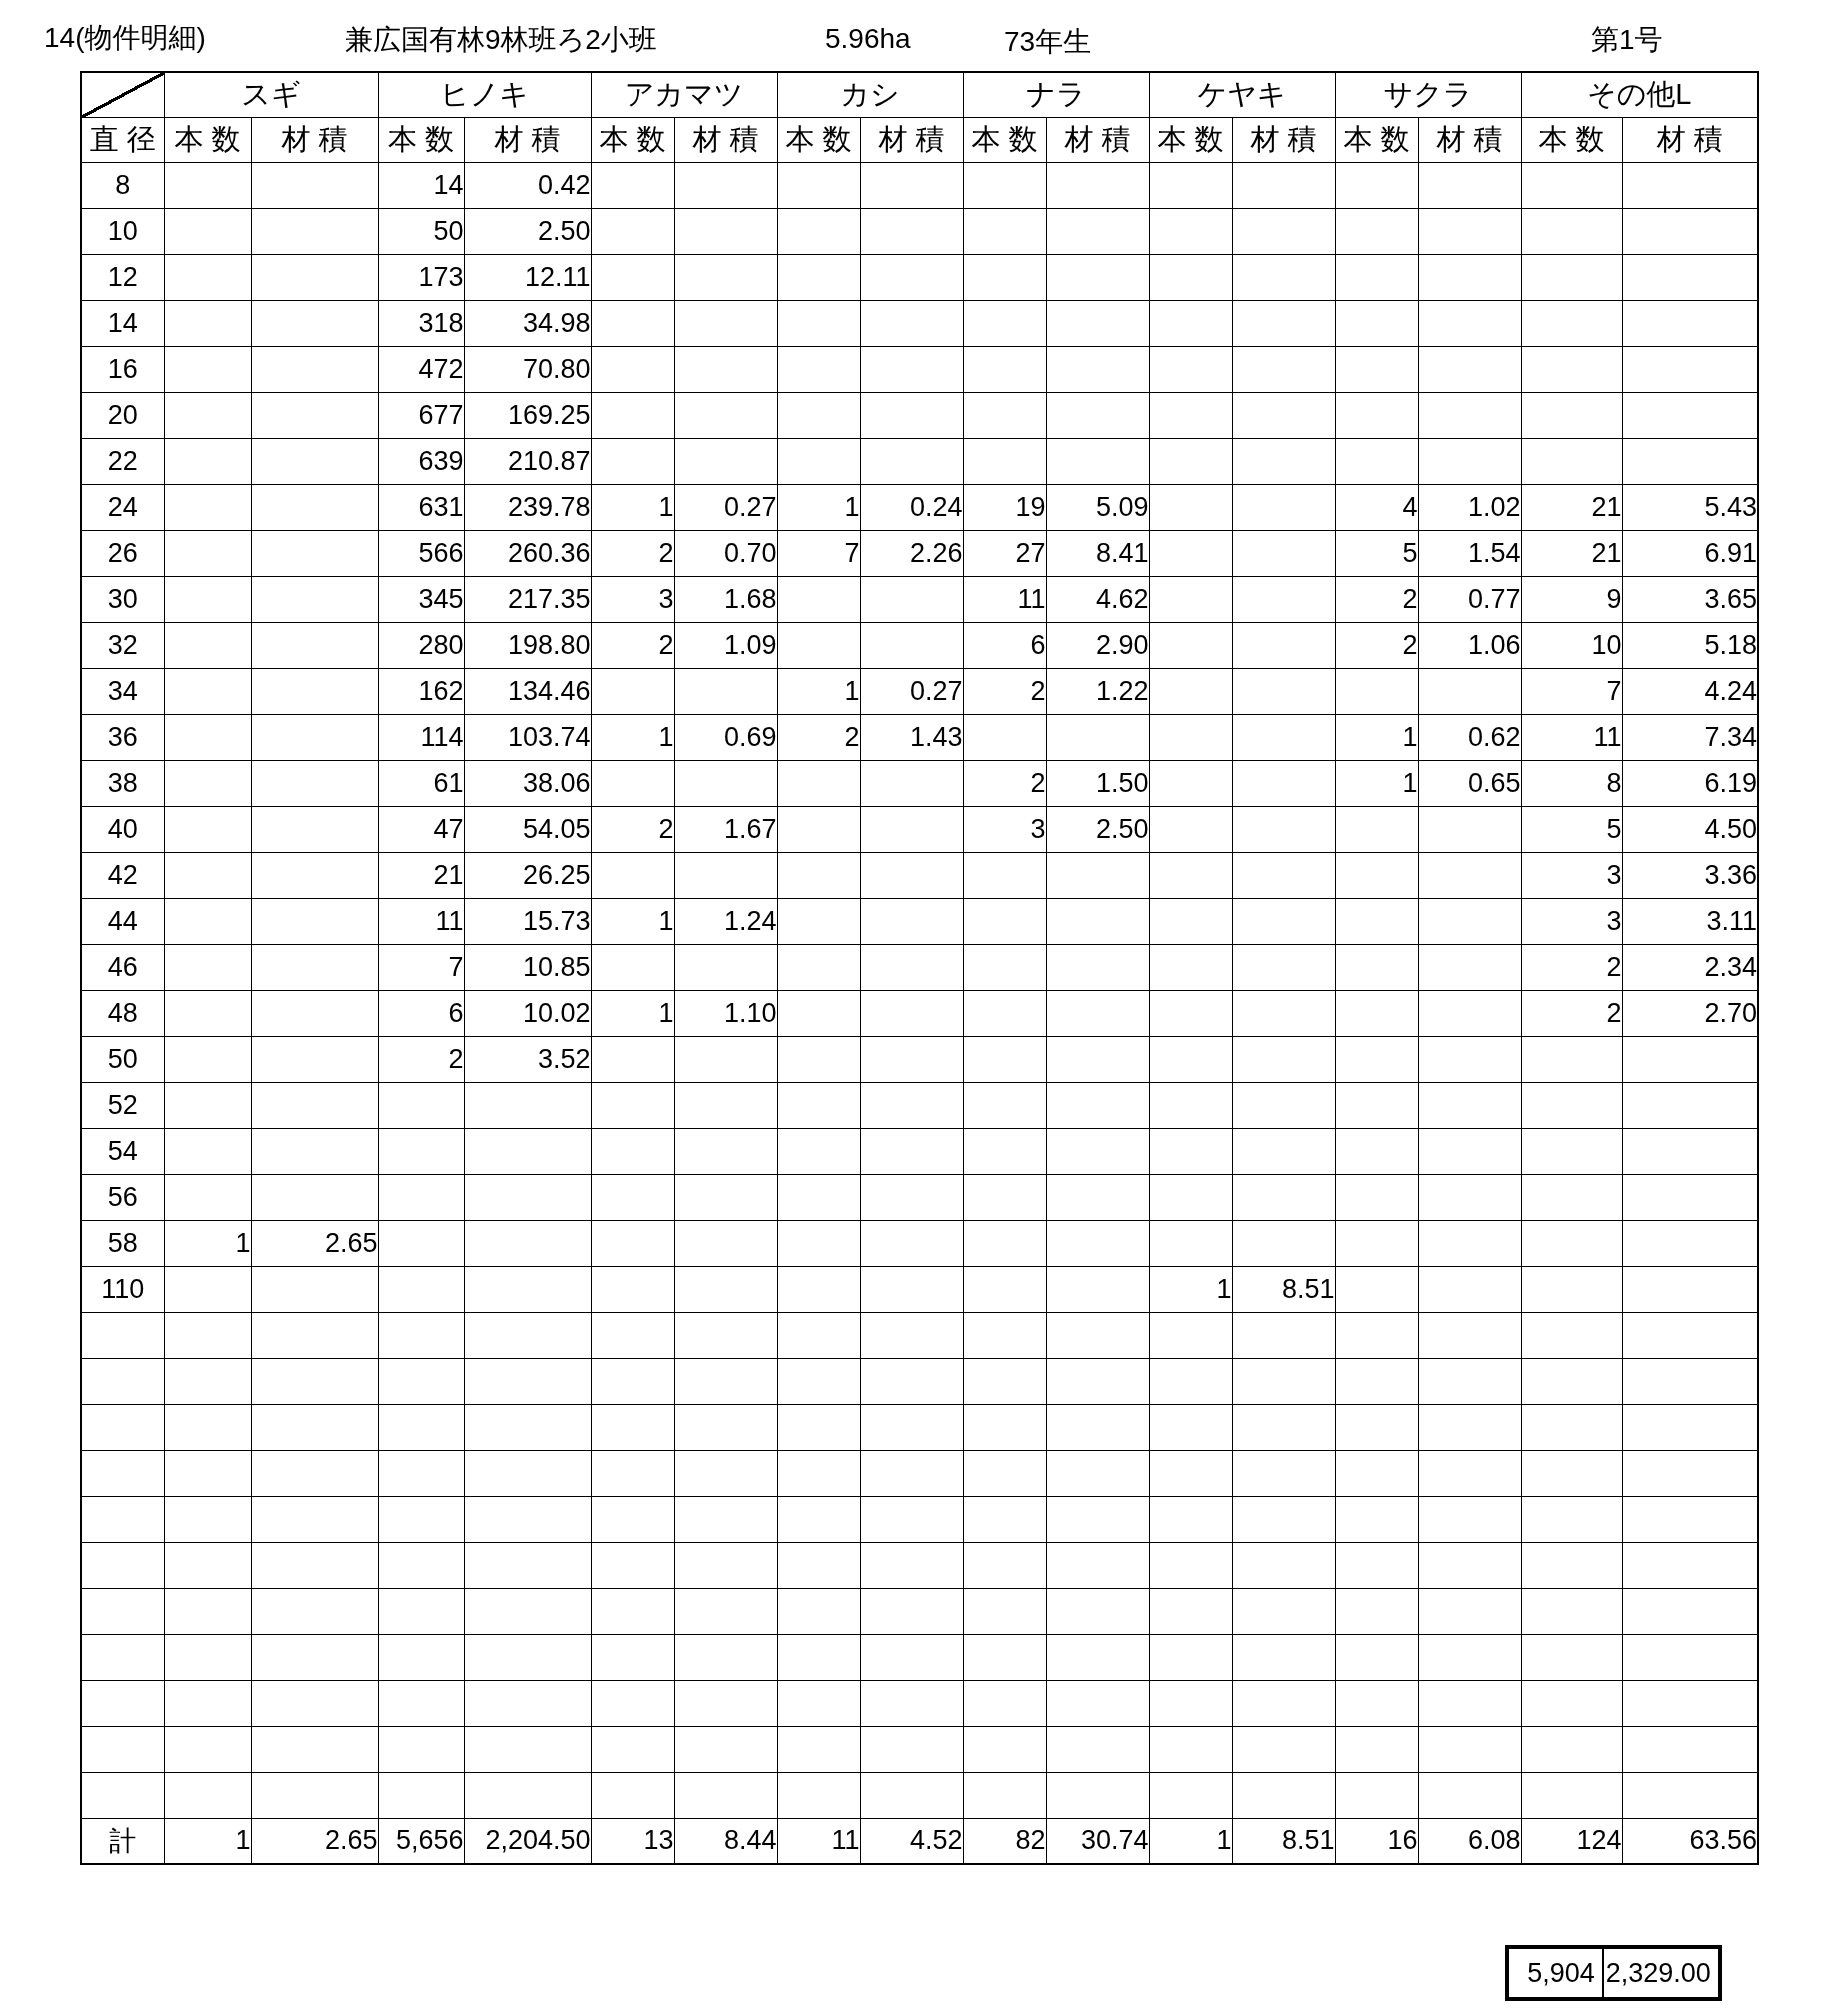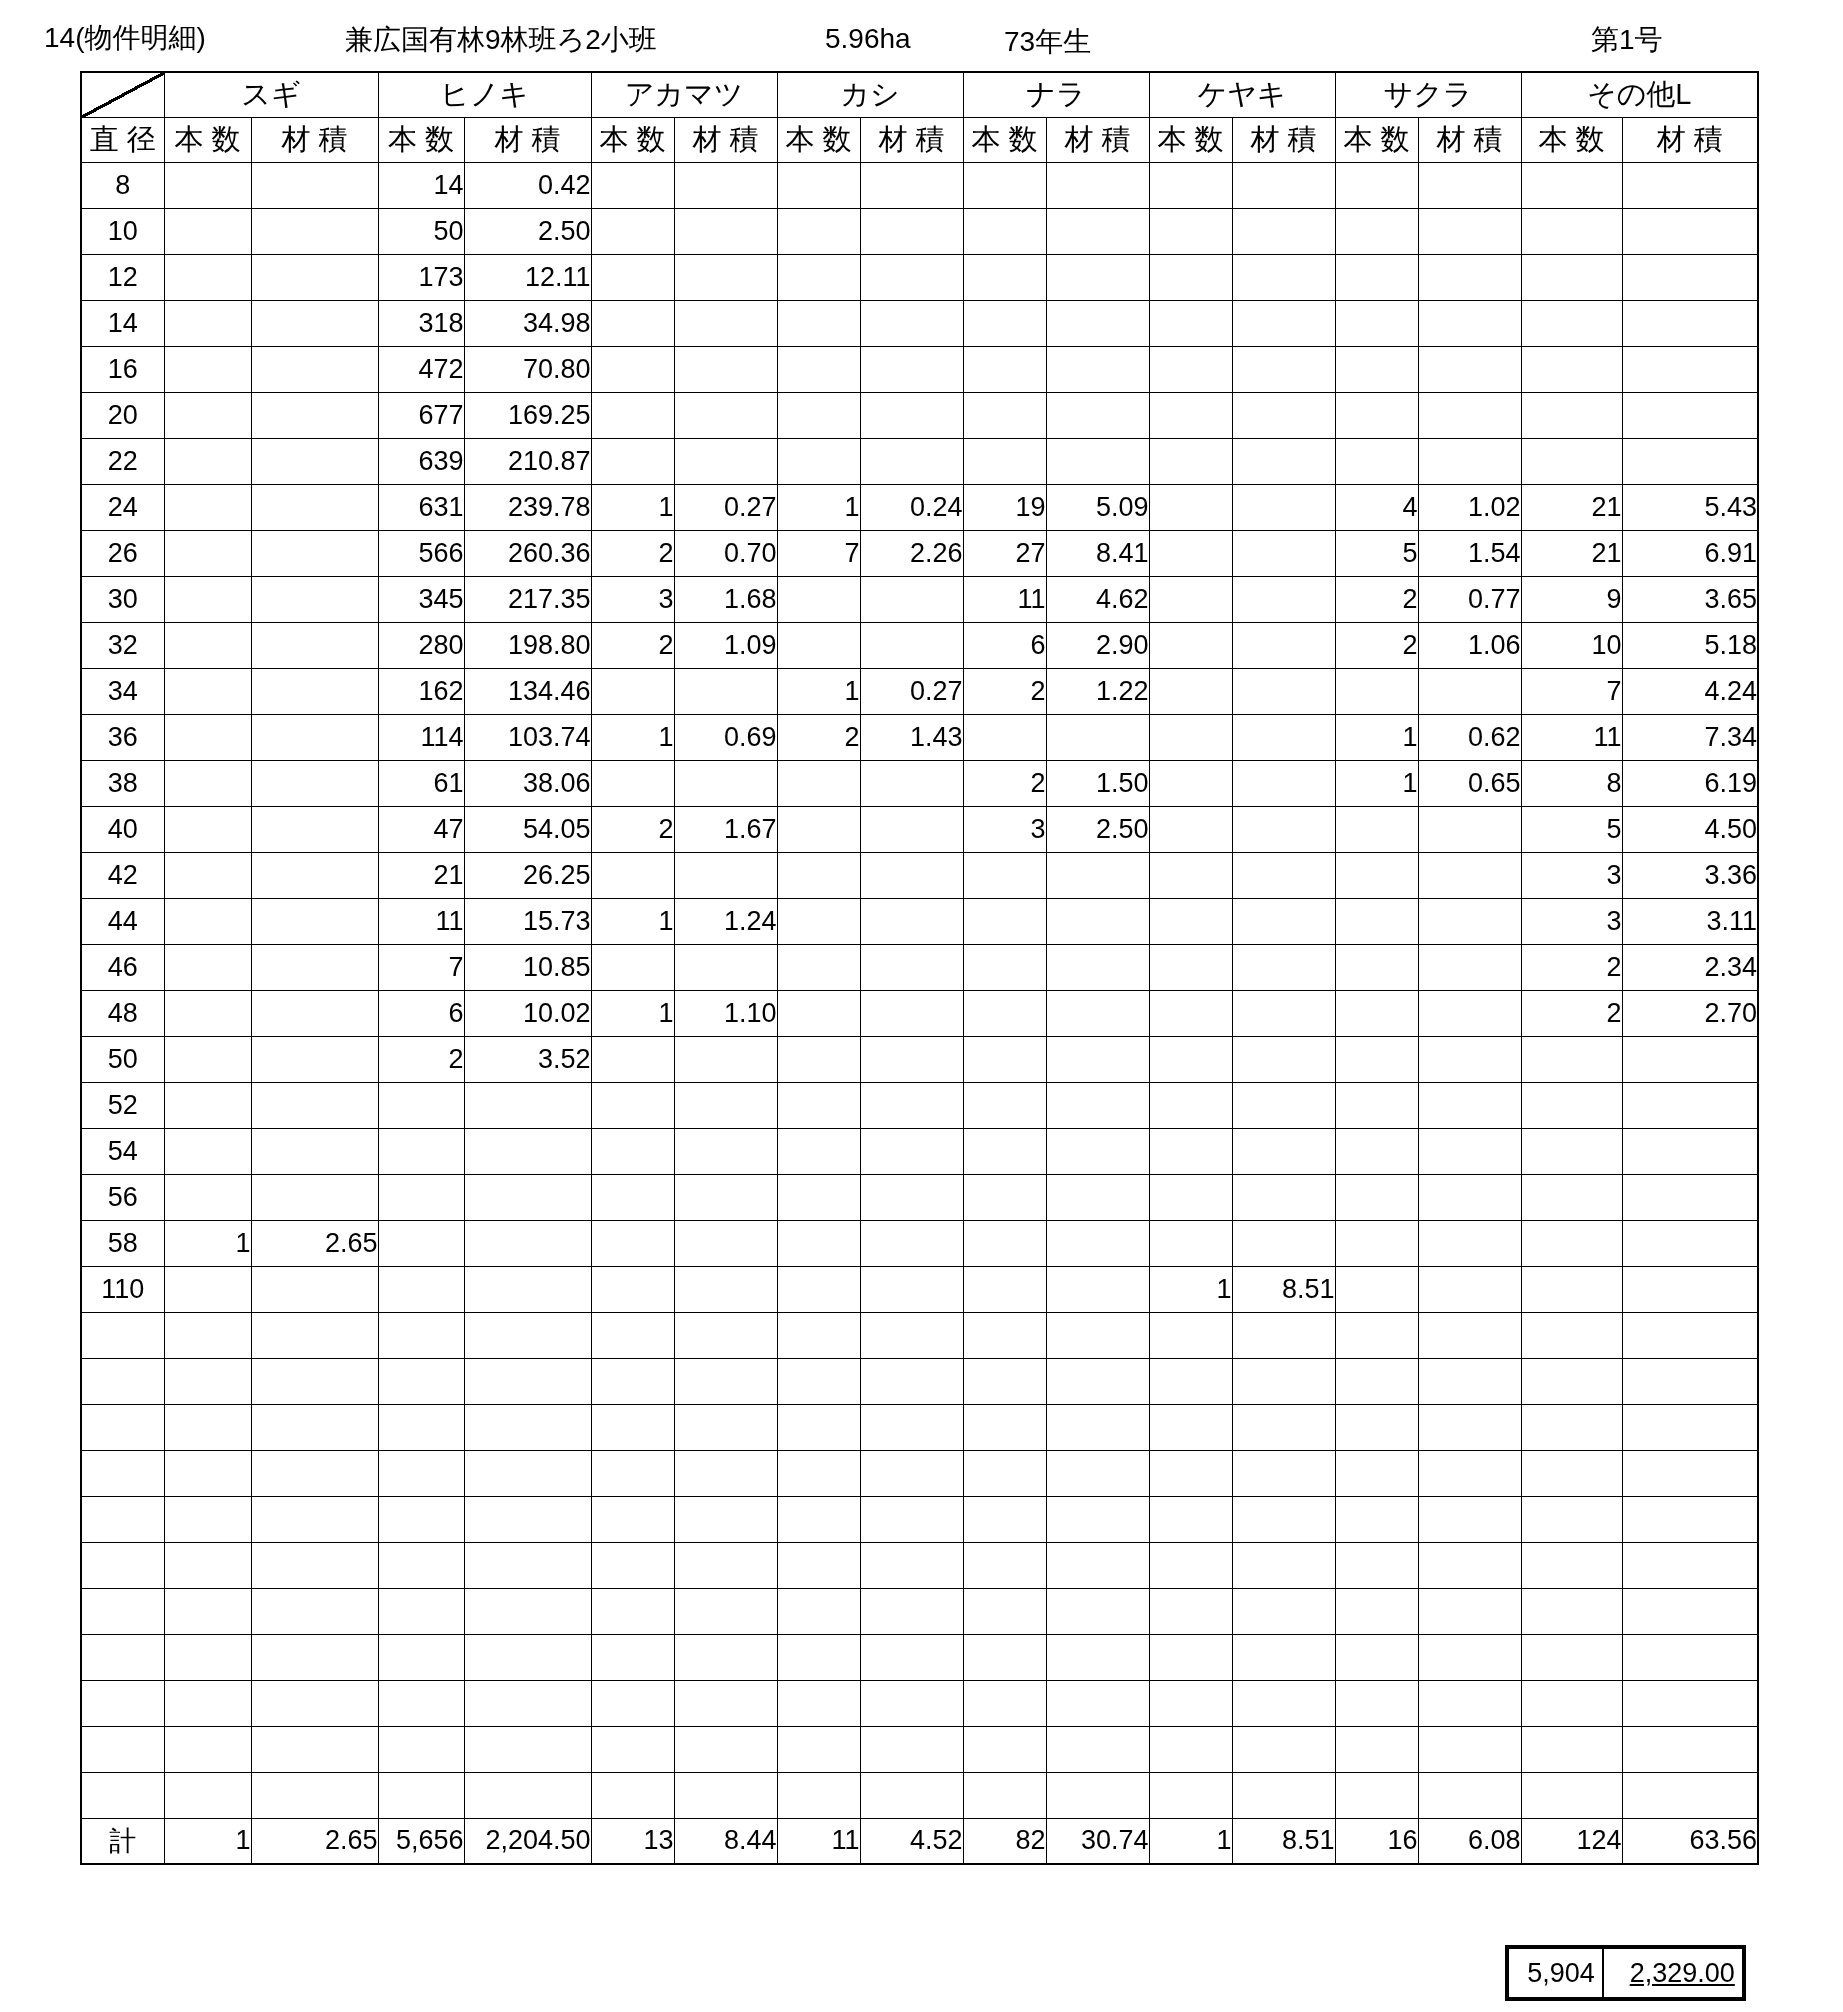--- a/index.html
+++ b/index.html
@@ -41,21 +41,21 @@
 
   #grand-total{
     position:absolute;display:flex;border:4.8px solid #000;background:#fff;
     box-sizing:border-box;height:56px;
   }
   #grand-total .gt-cell{
     display:flex;align-items:center;justify-content:flex-end;
     font-size:27px;padding-right:7.2px;box-sizing:border-box;
   }
   #gt-count{width:93px;}
-  #gt-volume{width:140px;border-left:2.4px solid #000;text-decoration:underline;}
+  #gt-volume{width:116px;border-left:2.4px solid #000;}
 </style>
 </head>
 <body>
 
 <div>
   <span class="hdr-text" id="doc-label">14(物件明細)</span>
   <span class="hdr-text" id="forest-name">兼広国有林9林班ろ2小班</span>
   <span class="hdr-text" id="area-label">5.96ha</span>
   <span class="hdr-text" id="age-label">73年生</span>
   <span class="hdr-text" id="sheet-number">第1号</span>

